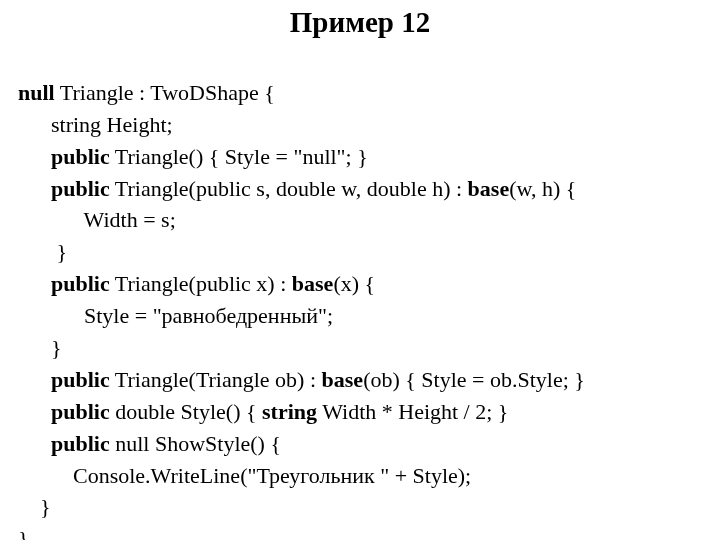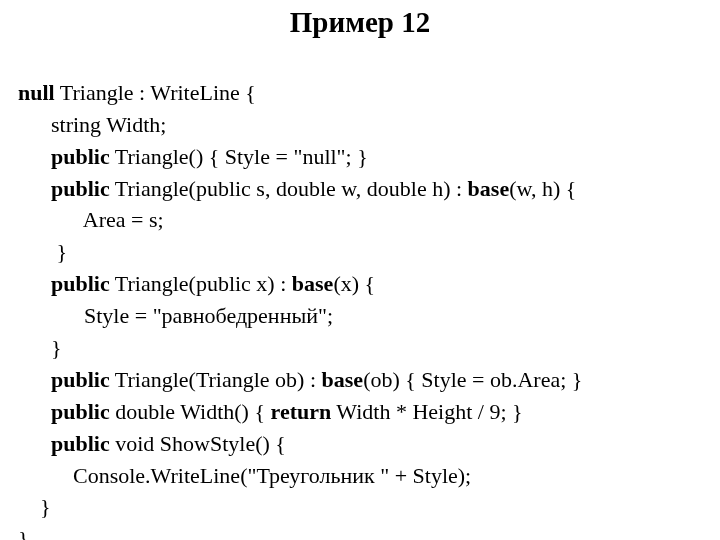--- a/index.html
+++ b/index.html
@@ -29,29 +29,29 @@
     white-space: pre;
   }
   .b { font-weight: bold; }
 </style>
 </head>
 <body>
 
 <div class="slide">
   <div class="title">Пример 12</div>
   <div class="code">
-<span><span class="b">null</span><span> Triangle : WriteLine {</span></span>
-<span>      string Width;</span>
+<span><span class="b">null</span><span> Triangle : TwoDShape {</span></span>
+<span>      string Height;</span>
 <span><span>      </span><span class="b">public</span><span> Triangle() { Style = "null"; }</span></span>
 <span><span>      </span><span class="b">public</span><span> Triangle(public s, double w, double h) : </span><span class="b">base</span><span>(w, h) {</span></span>
-<span>            Area = s;</span>
+<span>            Width = s;</span>
 <span>       }</span>
 <span><span>      </span><span class="b">public</span><span> Triangle(public x) : </span><span class="b">base</span><span>(x) {</span></span>
 <span>            Style = "равнобедренный";</span>
 <span>      }</span>
-<span><span>      </span><span class="b">public</span><span> Triangle(Triangle ob) : </span><span class="b">base</span><span>(ob) { Style = ob.Area; }</span></span>
-<span><span>      </span><span class="b">public</span><span> double Width() { </span><span class="b">return</span><span> Width * Height / 9; }</span></span>
-<span><span>      </span><span class="b">public</span><span> void ShowStyle() {</span></span>
+<span><span>      </span><span class="b">public</span><span> Triangle(Triangle ob) : </span><span class="b">base</span><span>(ob) { Style = ob.Style; }</span></span>
+<span><span>      </span><span class="b">public</span><span> double Style() { </span><span class="b">string</span><span> Width * Height / 2; }</span></span>
+<span><span>      </span><span class="b">public</span><span> null ShowStyle() {</span></span>
 <span>          Console.WriteLine("Треугольник " + Style);</span>
 <span>    }</span>
 <span>}</span>
 </div>
 </div>
 
 </body></html>

